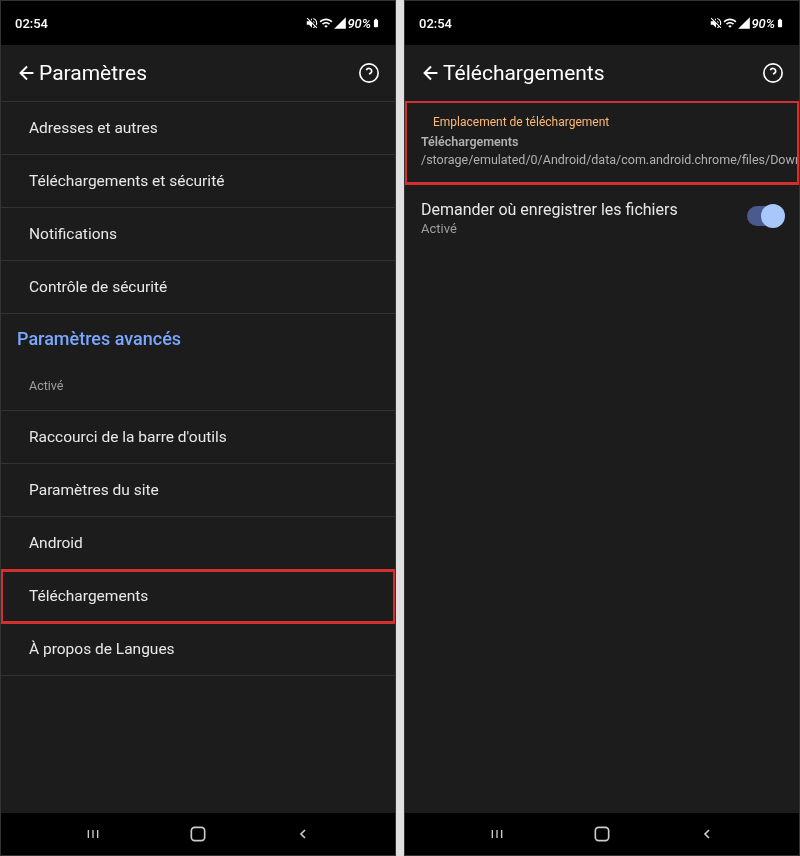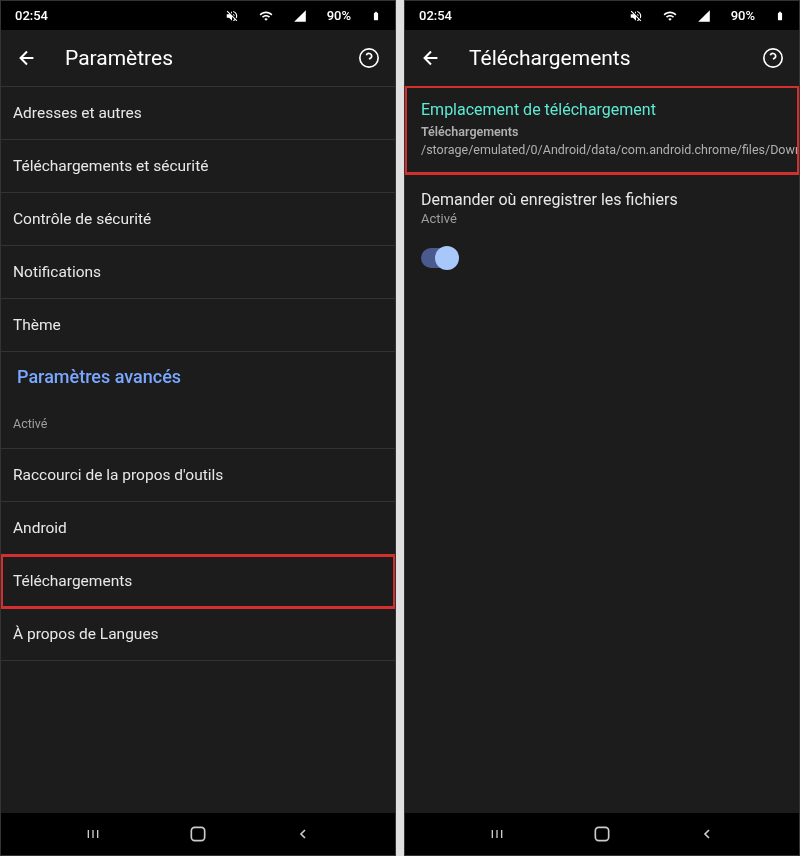--- a/index.html
+++ b/index.html
@@ -14,46 +14,46 @@
     }
     .phone {
       flex: 1;
       background: #1c1c1c;
       display: flex;
       flex-direction: column;
       overflow: hidden;
       border: 1px solid #333;
     }
     .status-bar {
-      height: 29px;
+      height: 44px;
       background: #000;
       display: flex;
       align-items: center;
       justify-content: space-between;
       padding: 0 14px;
       color: #fff;
       font-size: 13px;
       font-weight: 500;
     }
     .status-right {
       display: flex;
-      align-items: flex-end;
-      gap: 20px;
+      align-items: center;
+      gap: 0;
+      font-style: italic;
     }
     .status-icons {
       display: flex;
       align-items: center;
       gap: 3px;
     }
     .app-bar {
       height: 56px;
       display: flex;
       align-items: center;
       padding: 0 14px;
-      gap: 26px;
       color: #fff;
     }
     .app-bar-title {
       flex: 1;
       font-size: 21px;
       font-weight: 400;
     }
     .back-btn, .help-btn {
       width: 24px;
       height: 24px;
@@ -62,21 +62,21 @@
       justify-content: center;
       color: #fff;
       cursor: pointer;
     }
     .content {
       flex: 1;
       overflow-y: auto;
       color: #e0e0e0;
     }
     .list-item {
-      padding: 17px 12px;
+      padding: 17px 28px;
       border-bottom: 1px solid #333;
       cursor: pointer;
       font-size: 15.5px;
     }
     .list-item.no-border-top {
       border-top: 1px solid #333;
     }
     .list-item-title {
       color: #e8e8e8;
       font-size: 15.5px;
@@ -110,39 +110,39 @@
       display: flex;
       align-items: center;
       justify-content: center;
       color: #ccc;
       cursor: pointer;
     }
     .download-location {
       padding: 14px 16px 16px;
     }
     .download-location-label {
-      color: #5eead4;
-      font-size: 16px;
+      color: #fdba74;
+      font-size: 12px;
       margin-bottom: 4px;
+      margin-left: 12px;
     }
     .download-location-path {
       font-size: 12.5px;
       color: #b0b0b0;
       line-height: 1.4;
     }
     .download-location-path b {
       font-weight: 600;
     }
     .toggle-row {
       padding: 16px 16px;
       display: flex;
       align-items: flex-start;
       justify-content: space-between;
       gap: 16px;
-      flex-direction: column;
     }
     .toggle-text { flex: 1; }
     .toggle-title {
       color: #e8e8e8;
       font-size: 16px;
     }
     .toggle-subtitle {
       color: #9e9e9e;
       font-size: 13px;
       margin-top: 2px;
@@ -215,34 +215,34 @@
   </div>
 
   <div class="content">
     <div class="list-item no-border-top">
       <div class="list-item-title">Adresses et autres</div>
     </div>
     <div class="list-item">
       <div class="list-item-title">Téléchargements et sécurité</div>
     </div>
     <div class="list-item">
+      <div class="list-item-title">Notifications</div>
+    </div>
+    <div class="list-item">
       <div class="list-item-title">Contrôle de sécurité</div>
     </div>
-    <div class="list-item">
-      <div class="list-item-title">Notifications</div>
-    </div>
-    <div class="list-item">
-      <div class="list-item-title">Thème</div>
-    </div>
     <div class="section-header">Paramètres avancés</div>
     <div class="list-item">
       <div class="list-item-subtitle">Activé</div>
     </div>
     <div class="list-item">
-      <div class="list-item-title">Raccourci de la propos d'outils</div>
+      <div class="list-item-title">Raccourci de la barre d'outils</div>
+    </div>
+    <div class="list-item">
+      <div class="list-item-title">Paramètres du site</div>
     </div>
     <div class="list-item">
       <div class="list-item-title">Android</div>
     </div>
     <div class="list-item highlighted">
       <div class="list-item-title">Téléchargements</div>
     </div>
     <div class="list-item">
       <div class="list-item-title">À propos de Langues</div>
     </div>

